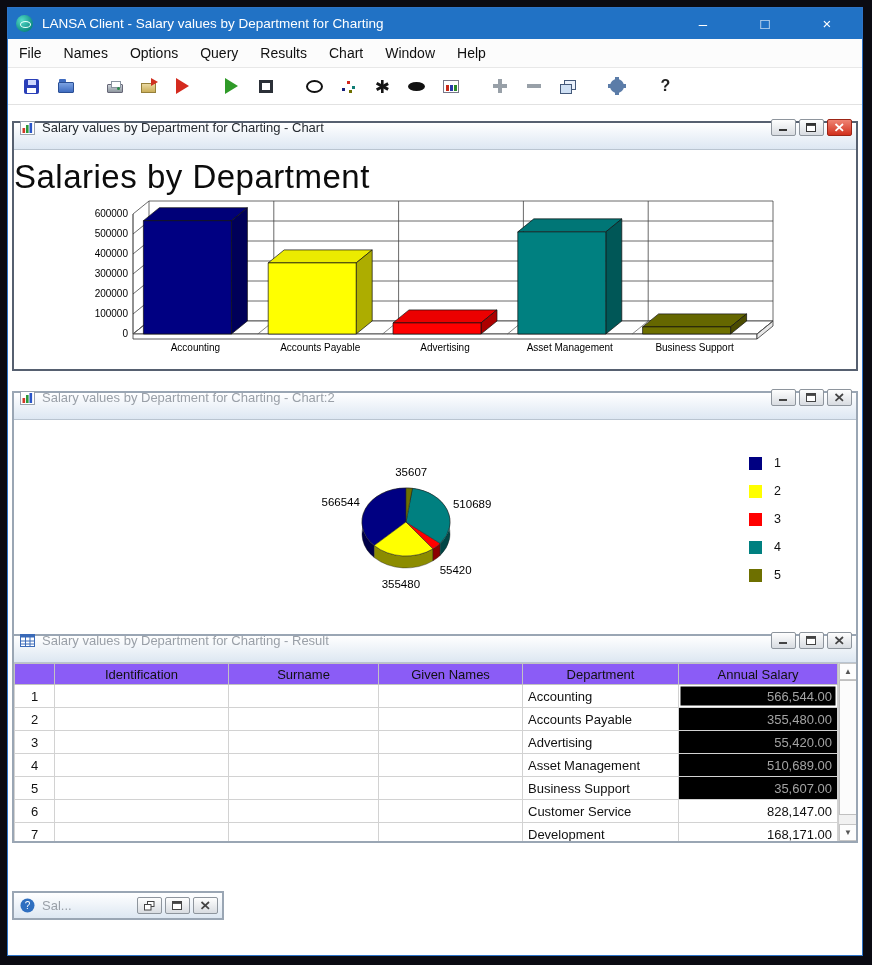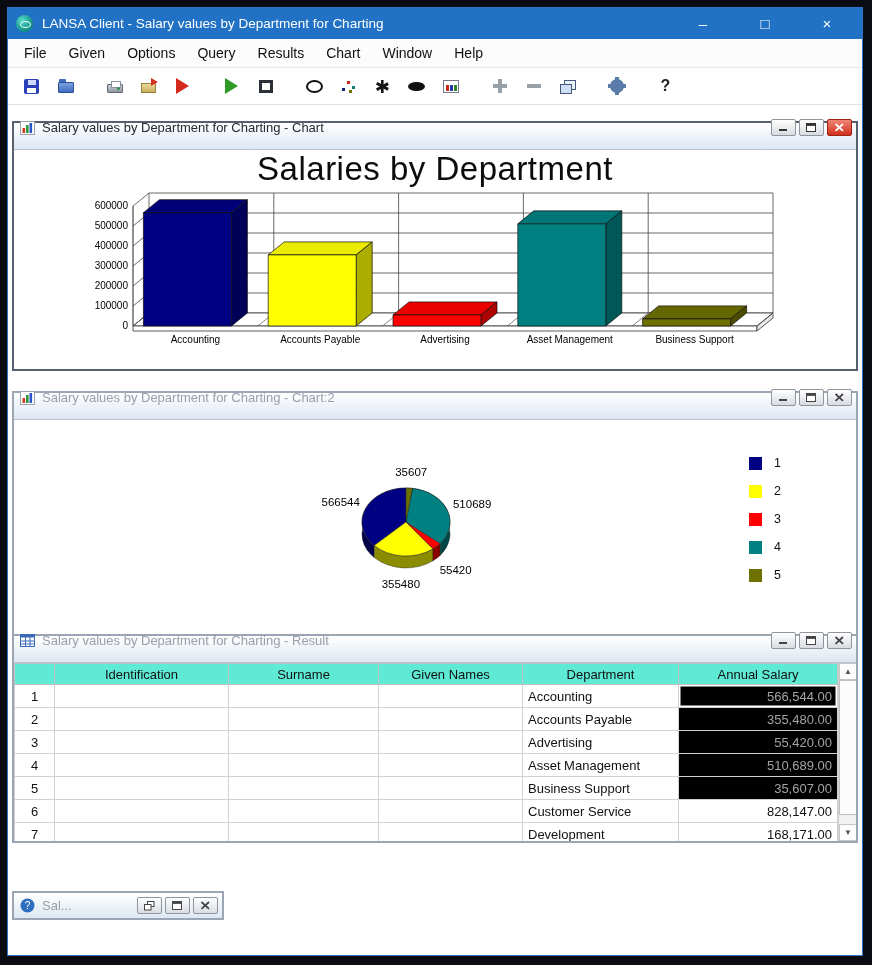--- a/index.html
+++ b/index.html
@@ -12,21 +12,21 @@
 
   
   .titlebar{flex:0 0 31px;background:#2172c5;display:flex;align-items:center;padding:0 14px 0 8px}
   .app-icon{width:17px;height:17px;border-radius:50%;background:radial-gradient(circle at 35% 32%,#54dcc9,#0f8d84 70%,#0a6f68);margin-right:9px;position:relative;flex:0 0 17px}
   .app-icon::before{content:"";position:absolute;left:4px;top:6px;width:9px;height:5px;border:1.5px solid #e8fffb;border-radius:50%}
   .title-text{color:#fff;font-size:13.5px;flex:1;white-space:nowrap;overflow:hidden}
   .win-btns{display:flex;gap:36px;color:#fff;margin-right:8px}
   .wbtn{width:26px;text-align:center;font-size:15px;line-height:31px}
 
   
-  .menubar{flex:0 0 29px;display:flex;align-items:center;background:#fcfcfc;border-bottom:1px solid #e8e8e8;padding-left:5px}
+  .menubar{flex:0 0 29px;display:flex;align-items:center;background:#fcfcfc;border-bottom:1px solid #e8e8e8;}
   .menu-item{padding:4px 11px;font-size:14px;color:#101010}
 
   
   .toolbar{flex:0 0 37px;display:flex;align-items:center;background:#fff;border-bottom:1px solid #e2e2e2;padding-left:8px;gap:3px}
   .tb-btn{width:31px;height:29px;display:flex;align-items:center;justify-content:center}
   .tb-sep{width:12px;height:29px}
   .tbicon{display:block}
   .floppy-icon{width:15px;height:15px;background:#2a3fb8;border-radius:2px;position:relative}
   .floppy-icon::before{content:"";position:absolute;left:4px;top:1px;width:8px;height:5px;background:#cfd8ff}
   .floppy-icon::after{content:"";position:absolute;left:3px;bottom:1px;width:9px;height:5px;background:#fff}
@@ -68,33 +68,33 @@
   .child.active{border-color:#566070}
   .ctitle{flex:0 0 27px;height:27px;display:flex;align-items:center;padding:0 4px 17px 6px;background:linear-gradient(#ffffff,#dde7f2);border-bottom:1px solid #b9c4d0}
   .ctext{flex:1;font-size:13px;color:#9aa0a8;margin-left:7px;white-space:nowrap;overflow:hidden}
   .ctitle.active .ctext{color:#262b31}
   .cbtns{display:flex;gap:3px}
   .cbtn{width:25px;height:17px;border:1px solid #8e959d;border-radius:2px;background:linear-gradient(#fefefe,#d8dce1);display:flex;align-items:center;justify-content:center}
   .cbtn.close-red{background:linear-gradient(#ef8474,#d1301d);border-color:#9c2516}
   .cicon{display:flex;align-items:center}
   .cbody{flex:1;position:relative;overflow:hidden;background:#fff}
 
-  .chart-main-title{text-align:center;font-size:33px;color:#0c0c0c;margin-top:0;letter-spacing:.5px}
+  .chart-main-title{text-align:left;font-size:33px;color:#0c0c0c;margin-top:8px;letter-spacing:.5px}
   #barchart{display:block;margin:4px 0 0 1px}
   #piechart{display:block}
 
   .pie-legend{position:absolute;right:75px;top:36px;display:flex;flex-direction:column;gap:14px}
   .pleg-row{display:flex;align-items:center;gap:12px}
   .pleg-swatch{width:13px;height:13px;flex:0 0 13px}
   .pleg-label{font-size:12.5px;color:#101010}
 
   
   .result-body{display:flex;height:100%}
   table.grid{border-collapse:collapse;table-layout:fixed;width:823px;flex:0 0 823px;font-size:13px;background:#fff}
-  .grid th{border:1px solid #c2c2c2;height:21px;font-weight:400;background:#5eead4;text-align:center;overflow:hidden;white-space:nowrap}
+  .grid th{border:1px solid #c2c2c2;height:21px;font-weight:400;background:#8b5cf6;text-align:center;overflow:hidden;white-space:nowrap}
   .grid td{border:1px solid #d2d2d2;height:23px;padding:0 5px;overflow:hidden;white-space:nowrap;background:#fff}
   .grid td.num{text-align:center}
   .grid td.salary{text-align:right}
   .grid td.sel{background:#000;color:#a3a3a3}
   .grid td.sel.focus{box-shadow:inset 0 0 0 1.5px #fff}
   .vscroll{flex:0 0 19px;width:19px;background:#f1f1f1;border-left:1px solid #cfcfcf;position:relative}
   .sbtn{position:absolute;left:0;width:18px;height:17px;background:#fdfdfd;border:1px solid #c6c6c6;color:#555;font-size:8px;display:flex;align-items:center;justify-content:center}
   .sbtn.up{top:0}
   .sbtn.up::before{content:"▲"}
   .sbtn.down{bottom:0}
@@ -122,21 +122,21 @@
       <span class="title-text">LANSA Client - Salary values by Department for Charting</span>
       <span class="win-btns">
         <span class="wbtn">–</span>
         <span class="wbtn">□</span>
         <span class="wbtn">×</span>
       </span>
     </div>
 
     <div class="menubar" id="menubar">
         <span class="menu-item">File</span>
-        <span class="menu-item">Given</span>
+        <span class="menu-item">Names</span>
         <span class="menu-item">Options</span>
         <span class="menu-item">Query</span>
         <span class="menu-item">Results</span>
         <span class="menu-item">Chart</span>
         <span class="menu-item">Window</span>
         <span class="menu-item">Help</span>
       </div>
 
     <div class="toolbar" id="toolbar">
         <span class="tb-btn">

